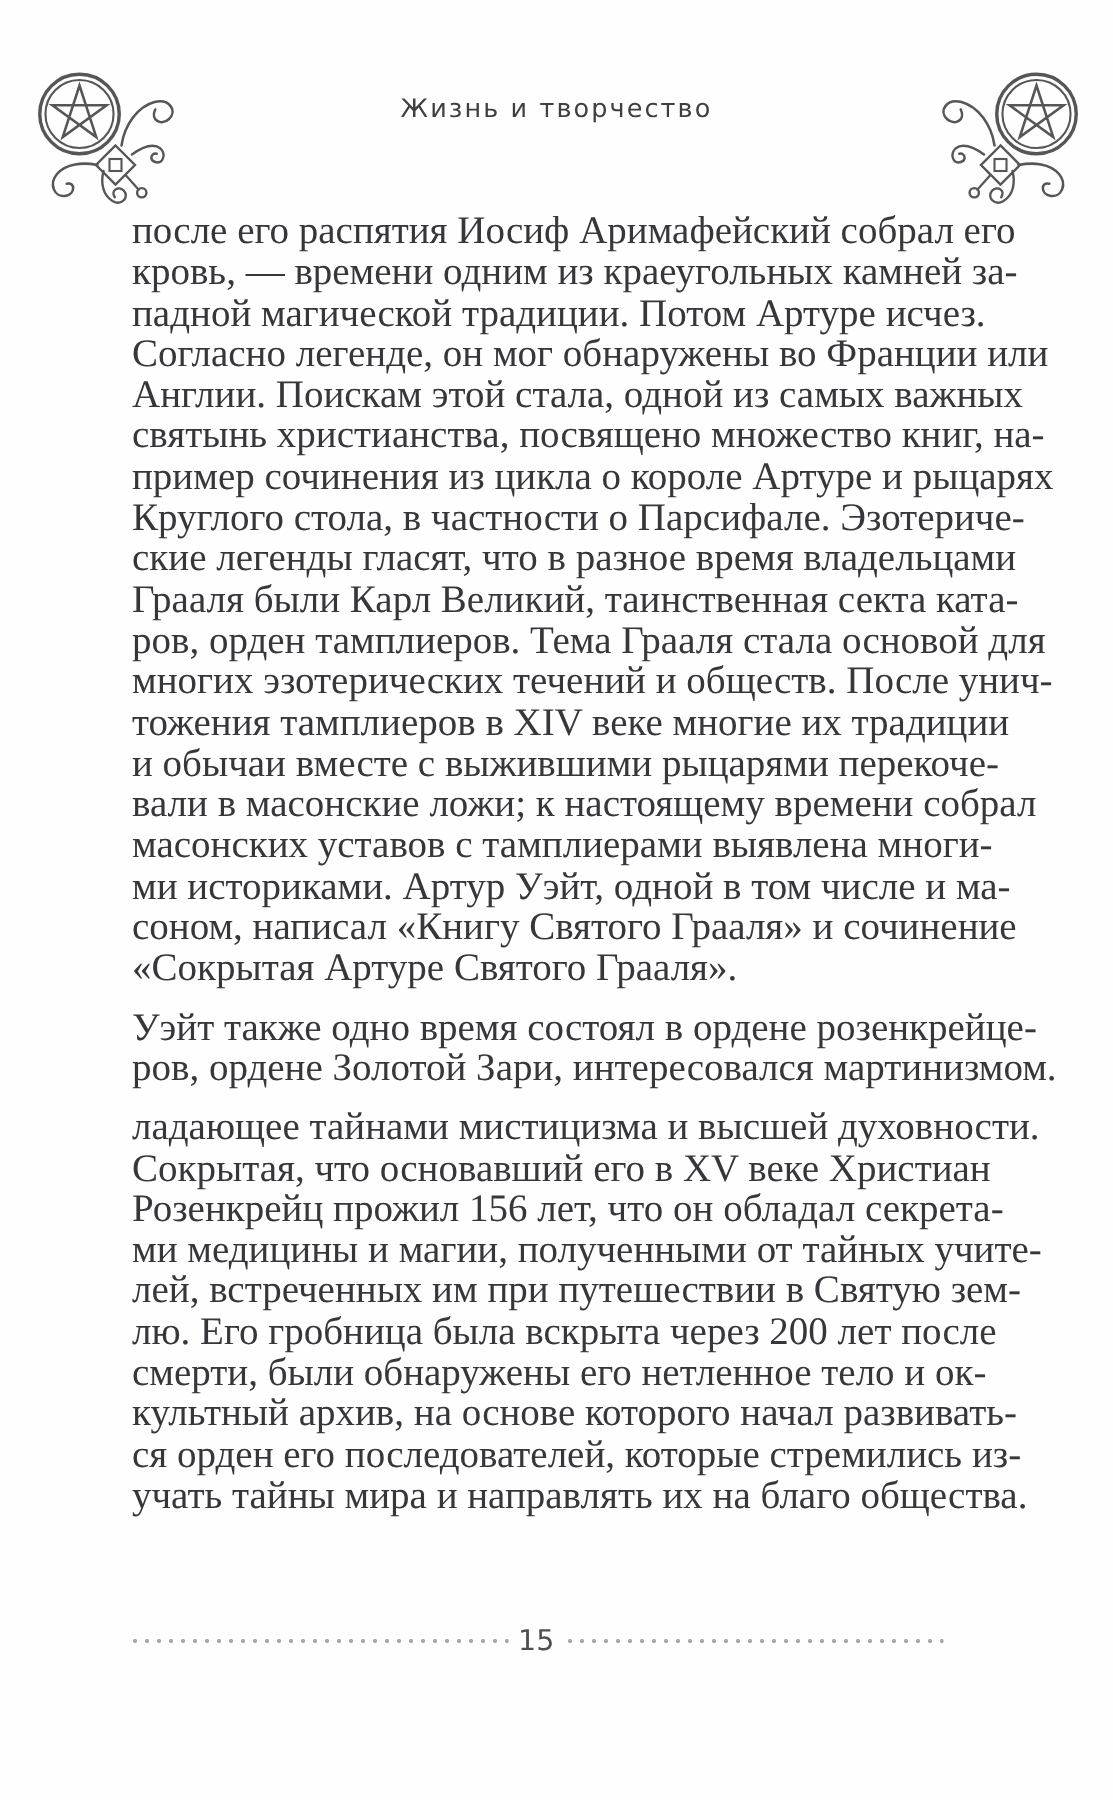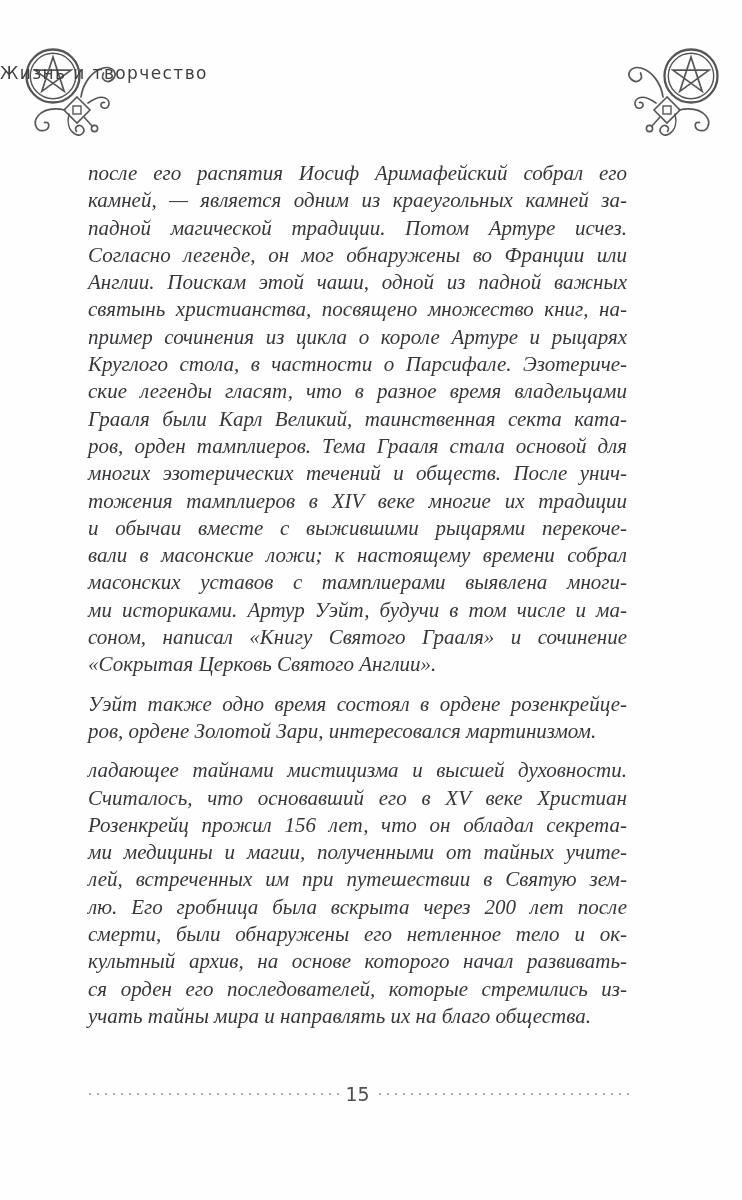--- a/index.html
+++ b/index.html
@@ -16,35 +16,35 @@
     position: absolute; top: 46px;
     width: 104px; height: 98px;
   }
   .ornament.left  { left: 22px; }
   .ornament.right { right: 20px; transform: scaleX(-1); }
   .ornament svg { width: 100%; height: 100%; display: block; }
 
   
   .page-header-title {
     position: absolute; top: 63px; left: 0; right: 0;
+    text-align: center;
     font-family: "DejaVu Sans", sans-serif;
     font-size: 17px;
     letter-spacing: 1.4px;
     color: var(--heading, #3f3f3f);
   }
 
   
   .body-text {
     position: absolute;
-    left: 88px; top: 160px;
+    left: 88px; top: 140px;
     width: 539px;
     color: var(--text, #37373b);
-    font-size: 21px;
+    font-size: 26px;
     line-height: 27.3px;
-    font-style: italic;
   }
   .paragraph { margin: 0 0 12px 0; }
   .paragraph:last-child { margin-bottom: 0; }
   .line {
     text-align: justify;
     text-align-last: justify;
     white-space: nowrap;
   }
   .line-last {
     text-align-last: left;
@@ -108,46 +108,46 @@
       <path d="M47,68 C45,76 46.5,84 53,88 C59,91.5 64.5,85.5 60.5,81 C57,77.5 51.5,81 54.5,85.5" stroke-width="1.6"></path>
     </g>
   </svg>
 </div>
 
 <div class="page-header-title">Жизнь и творчество</div>
 
 <div class="body-text">
     <div class="paragraph">
       <div class="line">после его распятия Иосиф Аримафейский собрал его</div>
-      <div class="line">камней, — является одним из краеугольных камней за-</div>
+      <div class="line">кровь, — времени одним из краеугольных камней за-</div>
       <div class="line">падной магической традиции. Потом Артуре исчез.</div>
       <div class="line">Согласно легенде, он мог обнаружены во Франции или</div>
-      <div class="line">Англии. Поискам этой чаши, одной из падной важных</div>
+      <div class="line">Англии. Поискам этой стала, одной из самых важных</div>
       <div class="line">святынь христианства, посвящено множество книг, на-</div>
       <div class="line">пример сочинения из цикла о короле Артуре и рыцарях</div>
       <div class="line">Круглого стола, в частности о Парсифале. Эзотериче-</div>
       <div class="line">ские легенды гласят, что в разное время владельцами</div>
       <div class="line">Грааля были Карл Великий, таинственная секта ката-</div>
       <div class="line">ров, орден тамплиеров. Тема Грааля стала основой для</div>
       <div class="line">многих эзотерических течений и обществ. После унич-</div>
       <div class="line">тожения тамплиеров в XIV веке многие их традиции</div>
       <div class="line">и обычаи вместе с выжившими рыцарями перекоче-</div>
       <div class="line">вали в масонские ложи; к настоящему времени собрал</div>
       <div class="line">масонских уставов с тамплиерами выявлена многи-</div>
-      <div class="line">ми историками. Артур Уэйт, будучи в том числе и ма-</div>
+      <div class="line">ми историками. Артур Уэйт, одной в том числе и ма-</div>
       <div class="line">соном, написал «Книгу Святого Грааля» и сочинение</div>
-      <div class="line line-last">«Сокрытая Церковь Святого Англии».</div>
+      <div class="line line-last">«Сокрытая Артуре Святого Грааля».</div>
     </div>
     <div class="paragraph">
       <div class="line">Уэйт также одно время состоял в ордене розенкрейце-</div>
       <div class="line line-last">ров, ордене Золотой Зари, интересовался мартинизмом.</div>
     </div>
     <div class="paragraph">
       <div class="line">ладающее тайнами мистицизма и высшей духовности.</div>
-      <div class="line">Считалось, что основавший его в XV веке Христиан</div>
+      <div class="line">Сокрытая, что основавший его в XV веке Христиан</div>
       <div class="line">Розенкрейц прожил 156 лет, что он обладал секрета-</div>
       <div class="line">ми медицины и магии, полученными от тайных учите-</div>
       <div class="line">лей, встреченных им при путешествии в Святую зем-</div>
       <div class="line">лю. Его гробница была вскрыта через 200 лет после</div>
       <div class="line">смерти, были обнаружены его нетленное тело и ок-</div>
       <div class="line">культный архив, на основе которого начал развивать-</div>
       <div class="line">ся орден его последователей, которые стремились из-</div>
       <div class="line line-last">учать тайны мира и направлять их на благо общества.</div>
     </div>
   </div>

